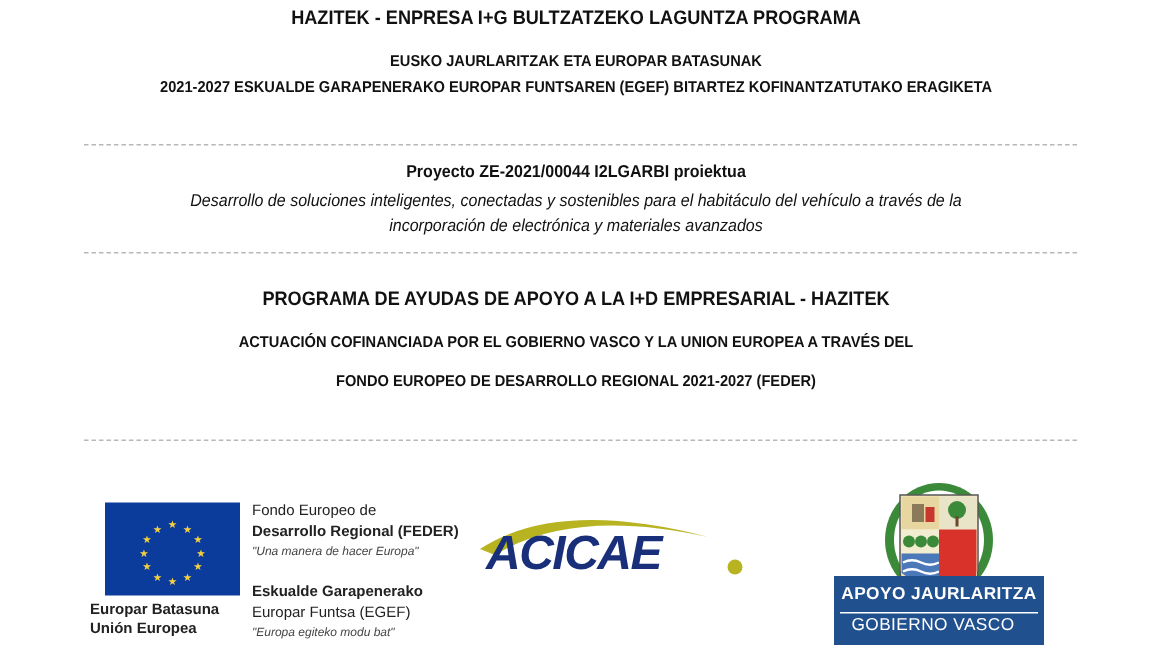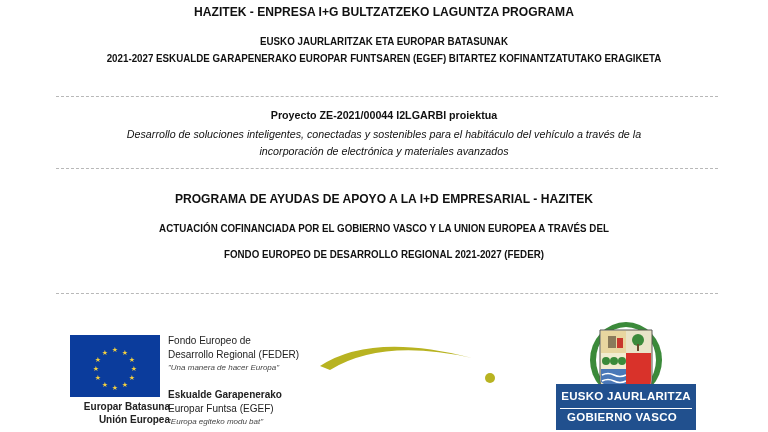--- a/index.html
+++ b/index.html
@@ -16,36 +16,36 @@
   .p3 { top:145px; font-size:11.5px; font-style:italic; transform:scaleX(0.93); }
   .s1 { top:191px; font-size:13px; font-weight:bold; transform:scaleX(0.93); }
   .s2 { top:222px; font-size:10.5px; font-weight:bold; transform:scaleX(0.93); }
   .s3 { top:248px; font-size:10.5px; font-weight:bold; transform:scaleX(0.93); }
   .divider { position:absolute; left:56px; width:662px; height:0; border-top:1px dashed #b8b8b8; }
   .d1 { top:96px; } .d2 { top:168px; } .d3 { top:293px; }
 
   
   .eu-flag { position:absolute; left:70px; top:335px; width:90px; height:62px; background:#0b3c9c; }
   .eu-flag svg { width:90px; height:62px; }
-  .eu-caption { position:absolute; left:60px; width:110px; text-align:right; font-size:10px; font-weight:bold; color:#222; }
+  .eu-caption { position:absolute; left:60px; width:110px; text-align:left; font-size:10px; font-weight:bold; color:#222; }
   .eu-c1 { top:401px; } .eu-c2 { top:414px; }
   .eu-text { position:absolute; left:168px; font-size:10px; color:#222; white-space:nowrap; }
   .eu-text.i { font-style:italic; font-size:8px; color:#444; }
 
   
   .acicae { position:absolute; left:312px; top:336px; width:200px; height:75px; }
   .acicae-word { position:absolute; left:12px; top:14px; font-size:32px; font-weight:bold; font-style:italic; color:#1a2f7a; letter-spacing:-1px; }
   .acicae-sub { position:absolute; left:5px; top:53px; font-size:11px; color:#1a2f7a; white-space:nowrap; }
 
   
   .gv { position:absolute; left:556px; top:320px; width:140px; height:110px; }
   .gv-band { position:absolute; left:0; top:64px; width:140px; height:46px; background:#21508e; }
   .gv-t1 { position:absolute; left:0; top:70px; width:140px; text-align:center; color:#fff; font-size:11.5px; font-weight:bold; letter-spacing:0.3px; }
   .gv-rule { position:absolute; left:4px; top:88px; width:132px; height:1px; background:#fff; }
-  .gv-t2 { position:absolute; left:0; top:91px; width:132px; text-align:center; color:#fff; font-size:11.5px; font-weight:bold; letter-spacing:0.3px; }
+  .gv-t2 { position:absolute; left:0; top:91px; width:132px; text-align:center; color:#fff; font-size:11.5px; font-weight:normal; letter-spacing:0.3px; }
 </style>
 </head>
 <body>
 
 <div class="line t1">HAZITEK - ENPRESA I+G BULTZATZEKO LAGUNTZA PROGRAMA</div>
 <div class="line t2">EUSKO JAURLARITZAK ETA EUROPAR BATASUNAK</div>
 <div class="line t3">2021-2027 ESKUALDE GARAPENERAKO EUROPAR FUNTSAREN (EGEF) BITARTEZ KOFINANTZATUTAKO ERAGIKETA</div>
 
 <div class="divider d1"></div>
 
@@ -75,31 +75,32 @@
       <text x="28" y="45" font-size="7" text-anchor="middle">★</text>
       <text x="26" y="36" font-size="7" text-anchor="middle">★</text>
       <text x="28" y="27" font-size="7" text-anchor="middle">★</text>
       <text x="35" y="20" font-size="7" text-anchor="middle">★</text>
     </g>
   </svg>
 </div>
 <div class="eu-caption eu-c1">Europar Batasuna</div>
 <div class="eu-caption eu-c2">Unión Europea</div>
 <div class="eu-text" style="top:335px;">Fondo Europeo de</div>
-<div class="eu-text" style="top:349px;">Desarrollo Regional (FEDER)</div>
+<div class="eu-text" style="top:349px;font-weight:bold;">Desarrollo Regional (FEDER)</div>
 <div class="eu-text i" style="top:363px;">"Una manera de hacer Europa"</div>
 <div class="eu-text" style="top:389px;font-weight:bold;">Eskualde Garapenerako</div>
 <div class="eu-text" style="top:403px;">Europar Funtsa (EGEF)</div>
 <div class="eu-text i" style="top:417px;">"Europa egiteko modu bat"</div>
 
 <div class="acicae">
   <svg width="200" height="75" style="position:absolute;left:0;top:0;">
     <path d="M8 30 Q 60 -4 160 22 Q 70 2 18 34 Z" fill="#b8b321"></path>
     <circle cx="178" cy="42" r="5" fill="#b8b321"></circle>
   </svg>
+  <div class="acicae-word">ACICAE</div>
 </div>
 
 <div class="gv">
   <svg width="140" height="90" style="position:absolute;left:0;top:0;">
     <ellipse cx="70" cy="40" rx="36" ry="38" fill="#3b8a3a"></ellipse>
     <ellipse cx="70" cy="40" rx="30" ry="33" fill="#ffffff"></ellipse>
     <path d="M44 10 H96 V60 Q96 80 70 86 Q44 80 44 60 Z" fill="#f2e8c0" stroke="#555" stroke-width="1"></path>
     <rect x="45" y="11" width="25" height="22" fill="#e8d6a0"></rect>
     <rect x="52" y="16" width="8" height="12" fill="#8a7a5a"></rect>
     <rect x="61" y="18" width="6" height="10" fill="#c8372d"></rect>
@@ -109,16 +110,16 @@
     <rect x="45" y="33" width="25" height="16" fill="#f2ecd0"></rect>
     <circle cx="50" cy="41" r="4" fill="#3b8a3a"></circle>
       <circle cx="58" cy="41" r="4" fill="#3b8a3a"></circle>
       <circle cx="66" cy="41" r="4" fill="#3b8a3a"></circle>
     <path d="M45 49 H70 V74 Q58 72 45 62 Z" fill="#4a78b8"></path>
     <path d="M46 55 Q52 52 58 55 T70 55" stroke="#fff" stroke-width="1.5" fill="none"></path>
     <path d="M46 61 Q52 58 58 61 T70 61" stroke="#fff" stroke-width="1.5" fill="none"></path>
     <path d="M70 33 H95 V60 Q95 78 70 86 Z" fill="#d9322a"></path>
   </svg>
   <div class="gv-band"></div>
-  <div class="gv-t1">EUSKO JAURLARITZA</div>
+  <div class="gv-t1">APOYO JAURLARITZA</div>
   <div class="gv-rule"></div>
   <div class="gv-t2">GOBIERNO VASCO</div>
 </div>
 
 </body></html>

